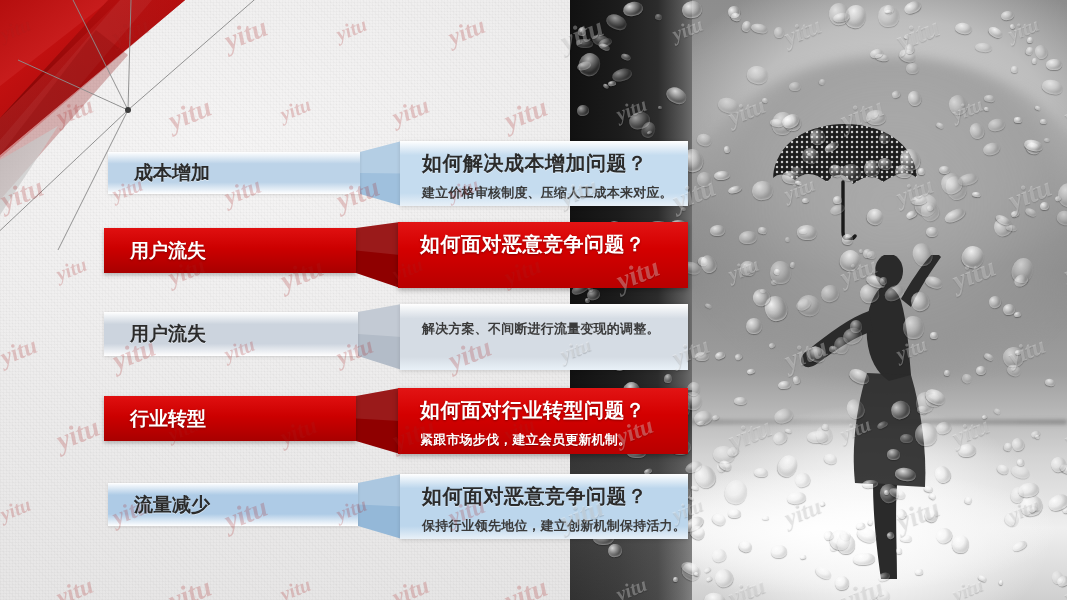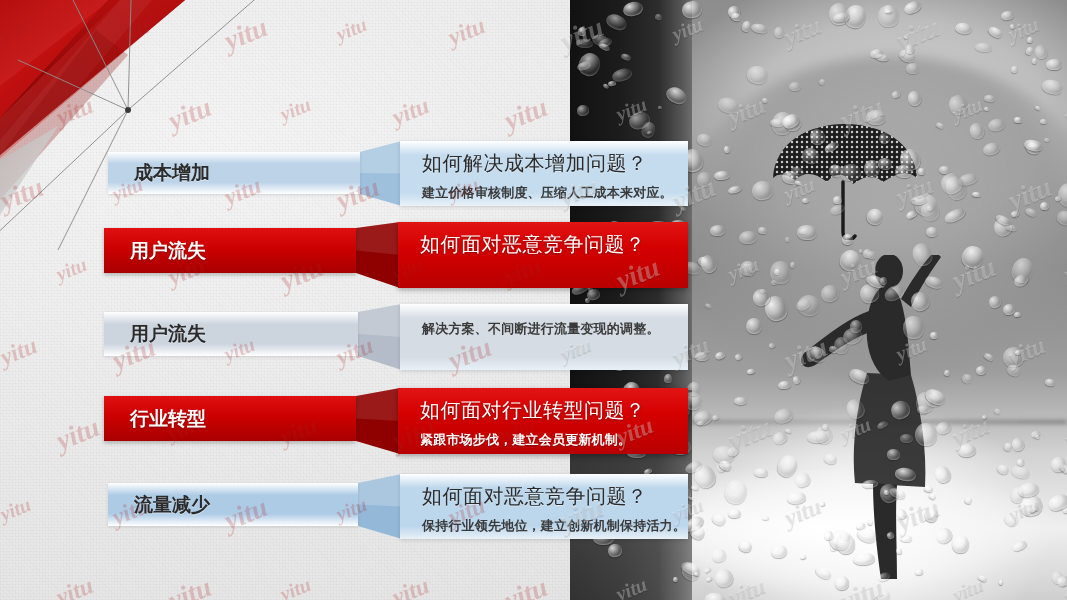--- a/index.html
+++ b/index.html
@@ -115,21 +115,21 @@
     text-shadow:0 1px 0 rgba(255,255,255,.45);
   }
   .leftbar.red .lb-label{color:#ffffff;text-shadow:0 1px 2px rgba(90,0,0,.6);}
 
   .panel{
     position:absolute;
     box-sizing:border-box;
     padding:9px 0 0 22px;
   }
   .panel .p-title{
-    font-size:20px;font-weight:400;color:#2b2b2b;white-space:nowrap;
+    font-size:20px;font-weight:700;color:#2b2b2b;white-space:nowrap;
     text-shadow:0 1px 0 rgba(255,255,255,.4);
     letter-spacing:.5px;
   }
   .panel .p-sub{
     margin-top:7px;
     font-size:13px;font-weight:700;color:#3a3a3a;white-space:nowrap;
     letter-spacing:.2px;
   }
   .panel.red .p-title{color:#ffffff;text-shadow:0 1px 2px rgba(100,0,0,.65);}
   .panel.red .p-sub{color:#ffffff;text-shadow:0 1px 1px rgba(100,0,0,.55);}

